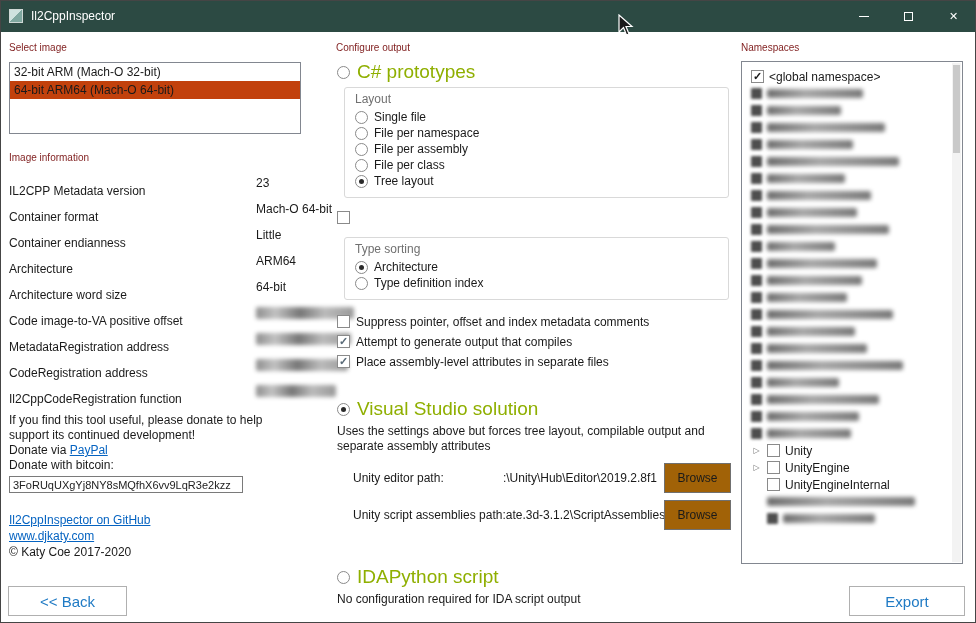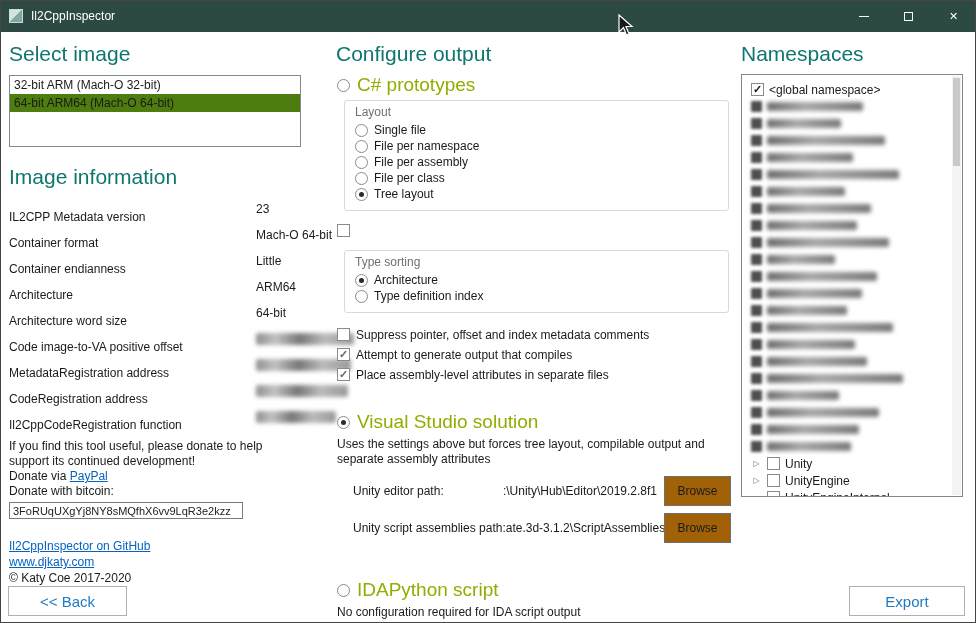--- a/index.html
+++ b/index.html
@@ -13,28 +13,28 @@
   .titlebar { height:32px; background:#2c4a43; display:flex; align-items:center; padding-left:9px; }
   .app-icon { width:14px; height:14px; flex:none;
     border:1px solid #cfd8d6; background:linear-gradient(135deg,#cfe3df 0 50%,#7fa8a0 50% 100%); }
   .win-title { color:#ffffff; margin-left:8px; font-size:12px; }
   .win-btns { margin-left:auto; display:flex; height:100%; }
   .win-btn { width:45px; height:100%; display:flex; align-items:center; justify-content:center; color:#fff; cursor:default; }
   .glyph-min { width:10px; height:1px; background:#fff; display:block; }
   .glyph-max { width:9px; height:9px; border:1px solid #fff; display:block; }
   .glyph-close { font-size:11px; line-height:1; }
   
-  h2 { font-size:21px; font-weight:400; color:#0f766e; }
+  h2 { font-size:10px; font-weight:400; color:#7f1d1d; }
   .col-left  { position:absolute; left:9px;   top:42px; width:330px; }
   .col-mid   { position:absolute; left:336px; top:42px; width:402px; }
   .col-right { position:absolute; left:741px; top:42px; width:226px; }
   
   .listbox { margin-top:9px; width:292px; height:72px; border:1px solid #828790; background:#fff; overflow:hidden; }
   .listbox .item { padding:1px 4px; line-height:16px; white-space:nowrap; }
-  .listbox .item.selected { background:#4d7c0f; }
+  .listbox .item.selected { background:#c2410c; }
   .sec-info { margin-top:18px; }
   .info-rows { margin-top:13px; }
   .info-row { position:relative; height:26px; }
   .info-label { position:absolute; left:0; top:8px; white-space:nowrap; }
   .info-value { position:absolute; left:247px; top:0; white-space:nowrap; }
   .redact-bar { position:absolute; left:247px; top:1px; height:12px; border-radius:2px;
     background:linear-gradient(90deg,#8e8e8e,#c2c2c2 20%,#777 45%,#bbb 70%,#999); filter:blur(2px); }
   .donate { margin-top:3px; width:292px; line-height:15px; }
   .link { color:#0563c1; text-decoration:underline; cursor:default; }
   .bitcoin-input { display:block; margin-top:3px; width:234px; height:17px; border:1px solid #7a7a7a;
@@ -67,21 +67,21 @@
   .vs-block .top-radio { margin-top:28px; }
   .vs-desc { margin:3px 0 9px 1px; width:400px; line-height:15px; }
   .path-row { display:flex; align-items:center; margin:5px 0 7px 17px; width:378px; }
   .path-label { flex:none; }
   .path-value { flex:1; text-align:right; padding-right:7px; white-space:nowrap; overflow:hidden; }
   .browse-btn { flex:none; width:67px; height:30px; background:#a16207; border:1px solid #707070;
     display:flex; align-items:center; justify-content:center; cursor:default; }
   .ida-block .top-radio { margin-top:36px; }
   .ida-desc { margin:1px 0 0 1px; }
   
-  .ns-panel { margin-top:8px; width:222px; height:423px; border:1px solid #828790; position:relative;
+  .ns-panel { margin-top:8px; width:222px; height:503px; border:1px solid #828790; position:relative;
     padding:6px 20px 0 9px; overflow:hidden; }
   .ns-row { display:flex; align-items:center; height:17px; gap:5px; }
   .expander { width:11px; flex:none; color:#777; font-size:8px; text-align:center; line-height:1; }
   .ns-blur-cb { width:11px; height:11px; background:#4e4e4e; filter:blur(1.5px); flex:none; border-radius:1px; }
   .ns-blur-text { height:9px; border-radius:2px; filter:blur(2px); flex:none;
     background:linear-gradient(90deg,#6e6e6e,#a8a8a8 40%,#7a7a7a); width:var(--w,90px); }
   .ns-label { white-space:nowrap; }
   .ns-scroll { position:absolute; top:1px; right:1px; bottom:1px; width:9px; background:#f3f3f3; }
   .ns-thumb { position:absolute; top:2px; left:1px; width:7px; height:88px; background:#c9c9c9; }
   

